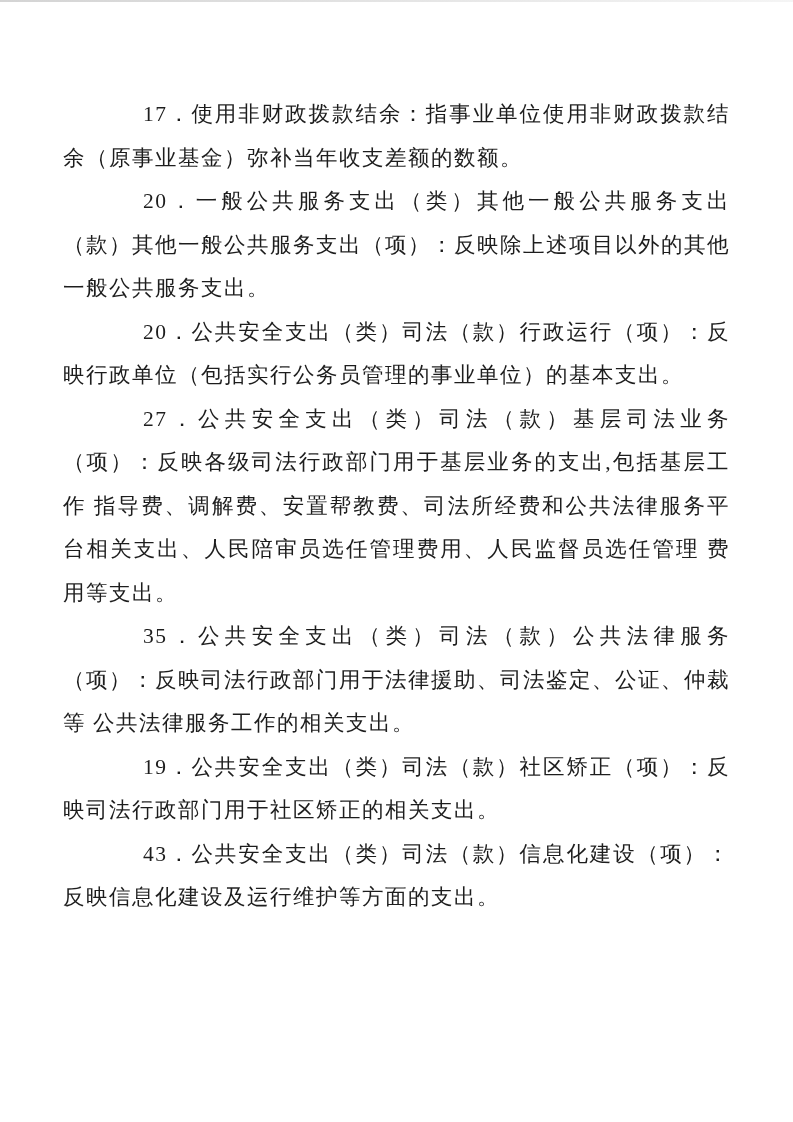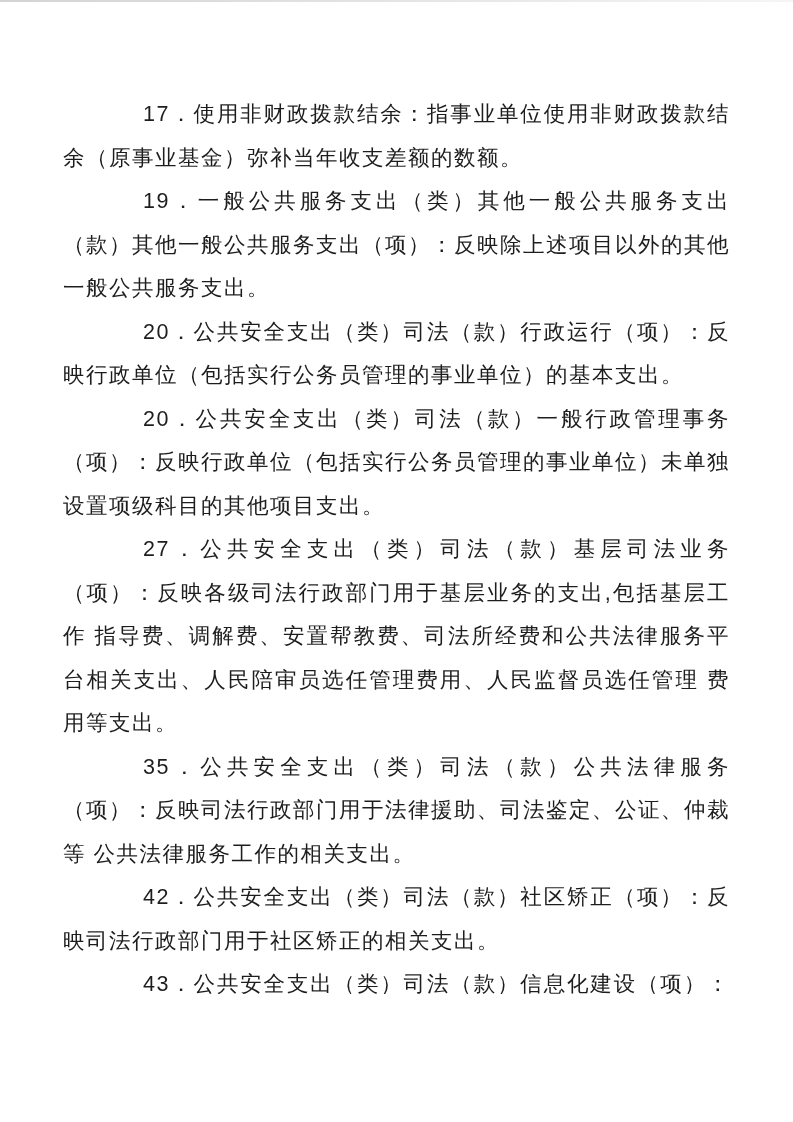--- a/index.html
+++ b/index.html
@@ -7,21 +7,21 @@
     padding: 0;
     background: #ffffff;
   }
   .page {
     position: relative;
     width: 793px;
     height: 994px;
     margin: 0 auto;
     background: #ffffff;
     overflow: hidden;
-    font-family: Liberation Sans, sans-serif;
+    font-family: Liberation Serif, serif;
   }
   .scan-artifact-top {
     position: absolute;
     top: 0;
     left: 0;
     right: 0;
     height: 2px;
     background: linear-gradient(to right, #c9c9c9, #e6e6e6 70%, #f2f2f2);
     opacity: 0.8;
   }
@@ -57,25 +57,24 @@
   }
 </style>
 </head>
 <body>
 
 <div class="page">
   <div class="scan-artifact-top"></div>
 
   <div class="body-text">
     <p class="para">17．使用非财政拨款结余：指事业单位使用非财政拨款结余（原事业基金）弥补当年收支差额的数额。</p>
-    <p class="para">19．一般公共服务支出（类）其他一般公共服务支出（款）其他一般公共服务支出（项）：反映除上述项目以外的其他一般公共服务支出。</p>
+    <p class="para">20．一般公共服务支出（类）其他一般公共服务支出（款）其他一般公共服务支出（项）：反映除上述项目以外的其他一般公共服务支出。</p>
     <p class="para">20．公共安全支出（类）司法（款）行政运行（项）：反映行政单位（包括实行公务员管理的事业单位）的基本支出。</p>
-    <p class="para">20．公共安全支出（类）司法（款）一般行政管理事务（项）：反映行政单位（包括实行公务员管理的事业单位）未单独 设置项级科目的其他项目支出。</p>
     <p class="para">27．公共安全支出（类）司法（款）基层司法业务（项）：反映各级司法行政部门用于基层业务的支出,包括基层工作 指导费、调解费、安置帮教费、司法所经费和公共法律服务平 台相关支出、人民陪审员选任管理费用、人民监督员选任管理 费用等支出。</p>
     <p class="para">35．公共安全支出（类）司法（款）公共法律服务（项）：反映司法行政部门用于法律援助、司法鉴定、公证、仲裁等 公共法律服务工作的相关支出。</p>
-    <p class="para">42．公共安全支出（类）司法（款）社区矫正（项）：反映司法行政部门用于社区矫正的相关支出。</p>
+    <p class="para">19．公共安全支出（类）司法（款）社区矫正（项）：反映司法行政部门用于社区矫正的相关支出。</p>
     <p class="para">43．公共安全支出（类）司法（款）信息化建设（项）：反映信息化建设及运行维护等方面的支出。</p>
   </div>
 
   <div class="footer">
     <span class="page-number">- 41 -</span>
   </div>
 </div>
 
 </body></html>

